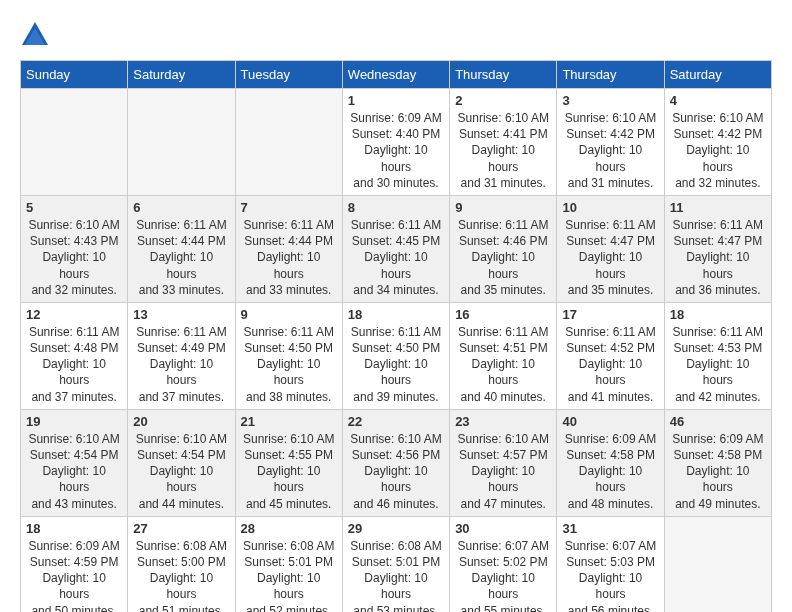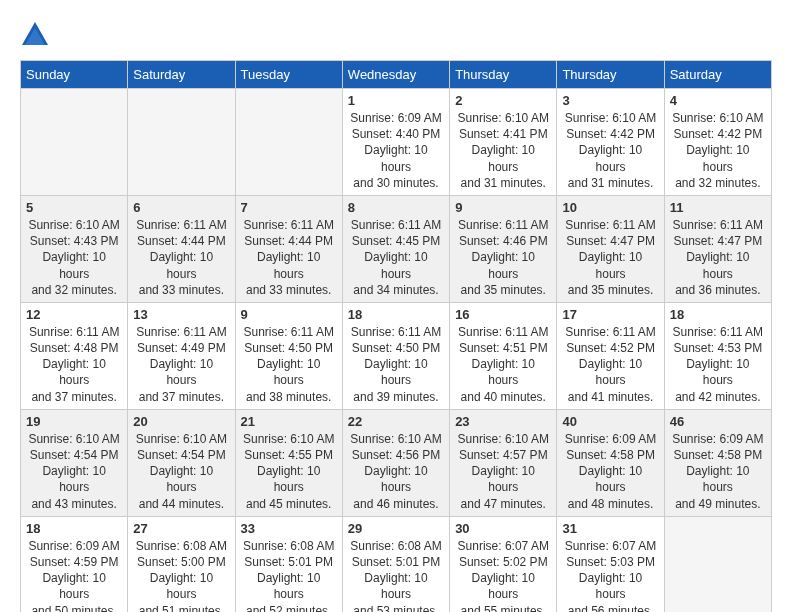--- a/index.html
+++ b/index.html
@@ -241,21 +241,21 @@
       <tr>
         <td>
           <div class="day-num">18</div>
           <div class="day-info">Sunrise: 6:09 AM<br>Sunset: 4:59 PM<br>Daylight: 10 hours<br>and 50 minutes.</div>
         </td>
         <td>
           <div class="day-num">27</div>
           <div class="day-info">Sunrise: 6:08 AM<br>Sunset: 5:00 PM<br>Daylight: 10 hours<br>and 51 minutes.</div>
         </td>
         <td>
-          <div class="day-num">33</div>
+          <div class="day-num">28</div>
           <div class="day-info">Sunrise: 6:08 AM<br>Sunset: 5:01 PM<br>Daylight: 10 hours<br>and 52 minutes.</div>
         </td>
         <td>
           <div class="day-num">29</div>
           <div class="day-info">Sunrise: 6:08 AM<br>Sunset: 5:01 PM<br>Daylight: 10 hours<br>and 53 minutes.</div>
         </td>
         <td>
           <div class="day-num">30</div>
           <div class="day-info">Sunrise: 6:07 AM<br>Sunset: 5:02 PM<br>Daylight: 10 hours<br>and 55 minutes.</div>
         </td>

